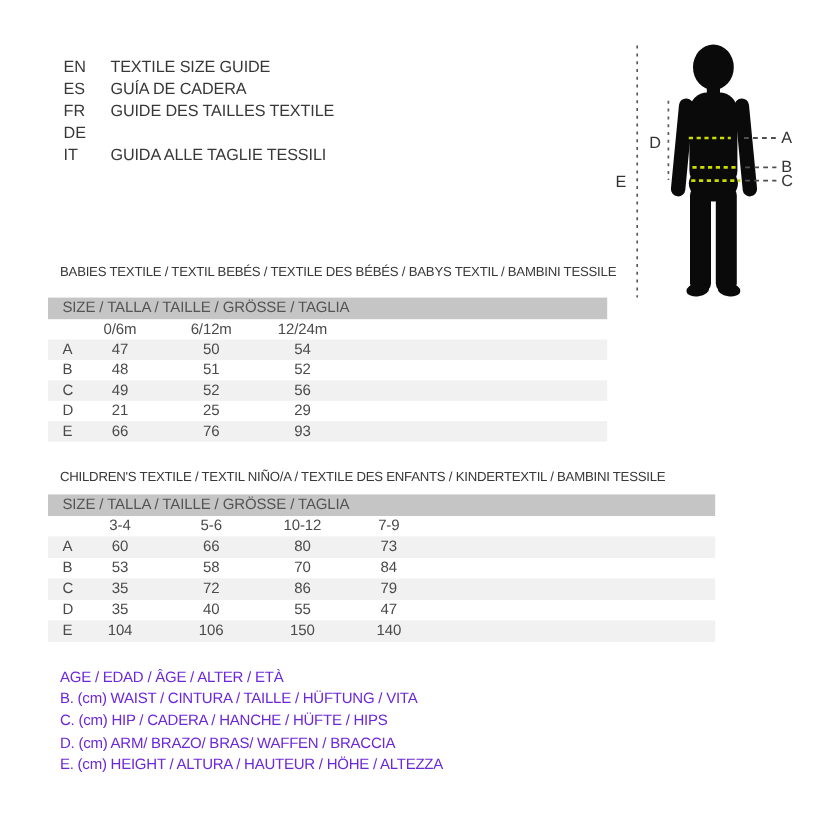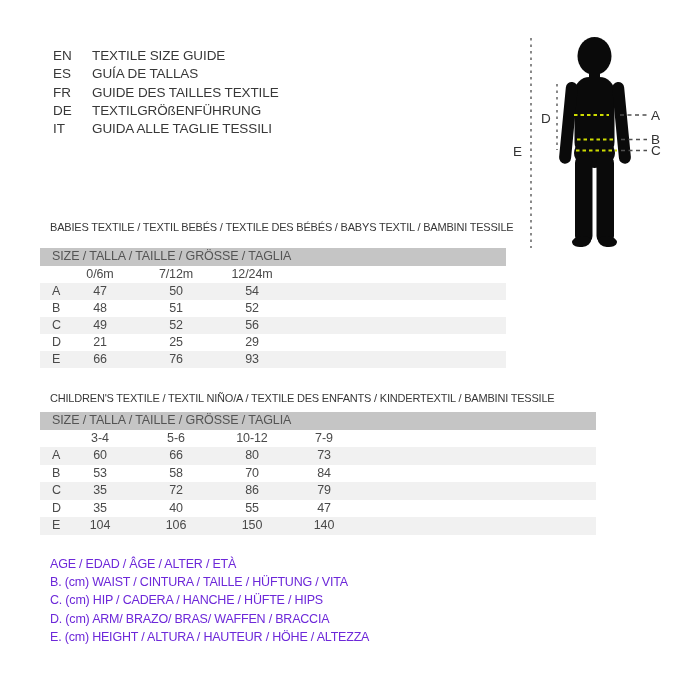--- a/index.html
+++ b/index.html
@@ -35,29 +35,28 @@
 </head>
 <body>
 
 <div class="abs langs">
   <div class="lang-row">
     <span>EN</span>
     <span>TEXTILE SIZE GUIDE</span>
   </div>
   <div class="lang-row">
     <span>ES</span>
-    <span>GUÍA DE TALLAS</span>
+    <span>GUÍA DE CADERA</span>
   </div>
   <div class="lang-row">
     <span>FR</span>
     <span>GUIDE DES TAILLES TEXTILE</span>
   </div>
   <div class="lang-row">
     <span>DE</span>
-    <span>TEXTILGRÖßENFÜHRUNG</span>
   </div>
   <div class="lang-row">
     <span>IT</span>
     <span>GUIDA ALLE TAGLIE TESSILI</span>
   </div>
 </div>
 
 <svg class="abs figure" viewBox="0 0 180 235" xmlns="http://www.w3.org/2000/svg">
 
   <line x1="26" y1="18" x2="26" y2="228" stroke="#595959" stroke-width="1.4" stroke-dasharray="2.5 4"></line>
@@ -91,21 +90,21 @@
   <line x1="116" y1="130.5" x2="142" y2="130.5" stroke="#4f4f4f" stroke-width="1.5" stroke-dasharray="4 3.5"></line>
   <text x="146" y="135">C</text>
 </svg>
 
 <div class="abs sec-title" style="left:50px;top:221px;">BABIES TEXTILE / TEXTIL BEBÉS / TEXTILE DES BÉBÉS / BABYS TEXTIL / BAMBINI TESSILE</div>
 <div class="abs table babies" style="left:40px;top:248px;width:466px;">
   <div class="thead">SIZE / TALLA / TAILLE / GRÖSSE / TAGLIA</div>
   <div class="trow">
     <span></span>
     <span class="val">0/6m</span>
-    <span class="val">7/12m</span>
+    <span class="val">6/12m</span>
     <span class="val">12/24m</span>
   </div>
   <div class="trow alt">
     <span class="rl">A</span>
     <span class="val">47</span>
     <span class="val">50</span>
     <span class="val">54</span>
   </div>
   <div class="trow">
     <span class="rl">B</span>

